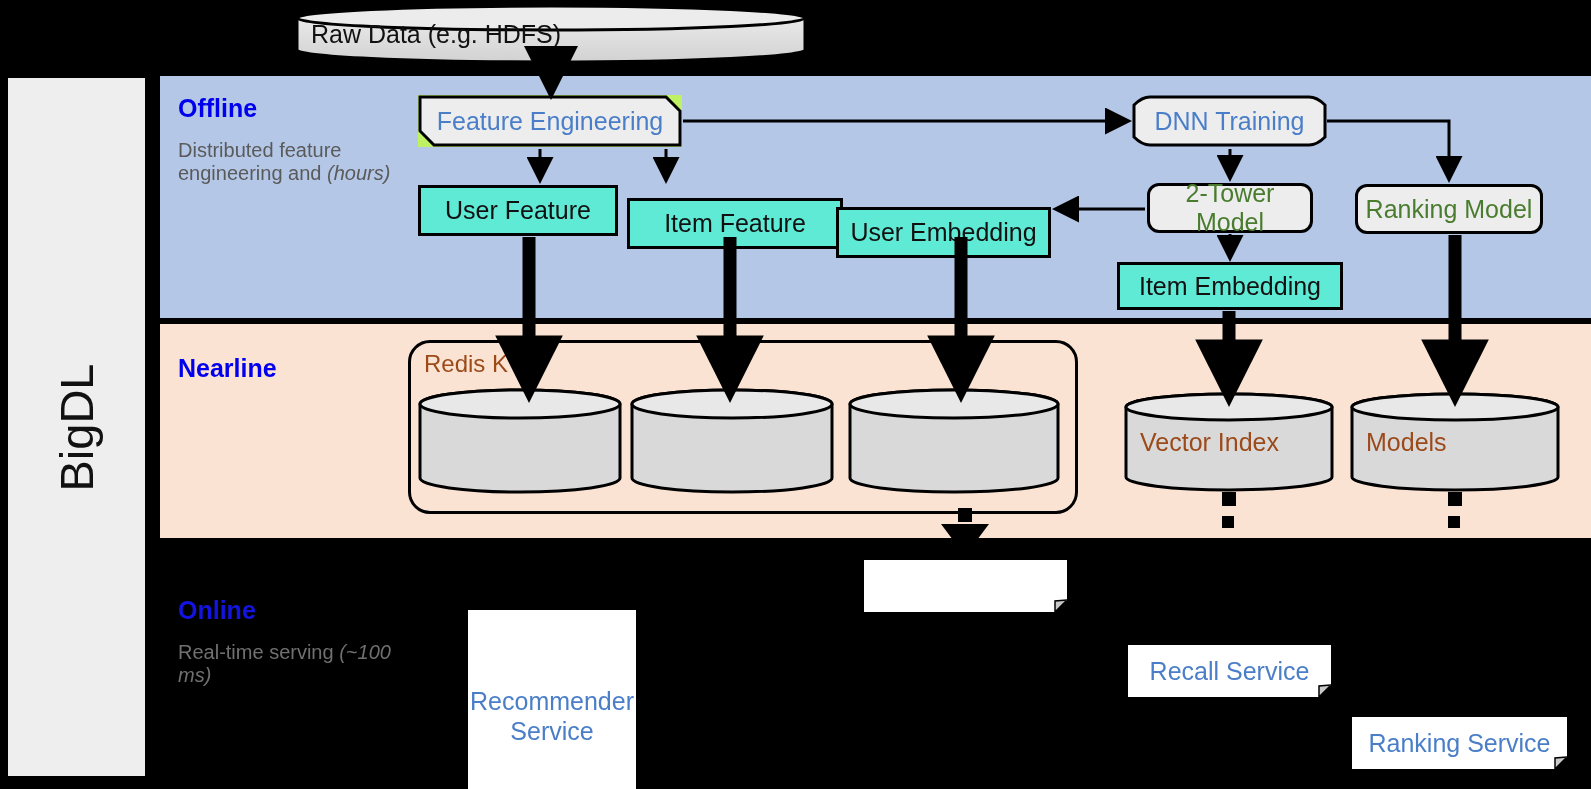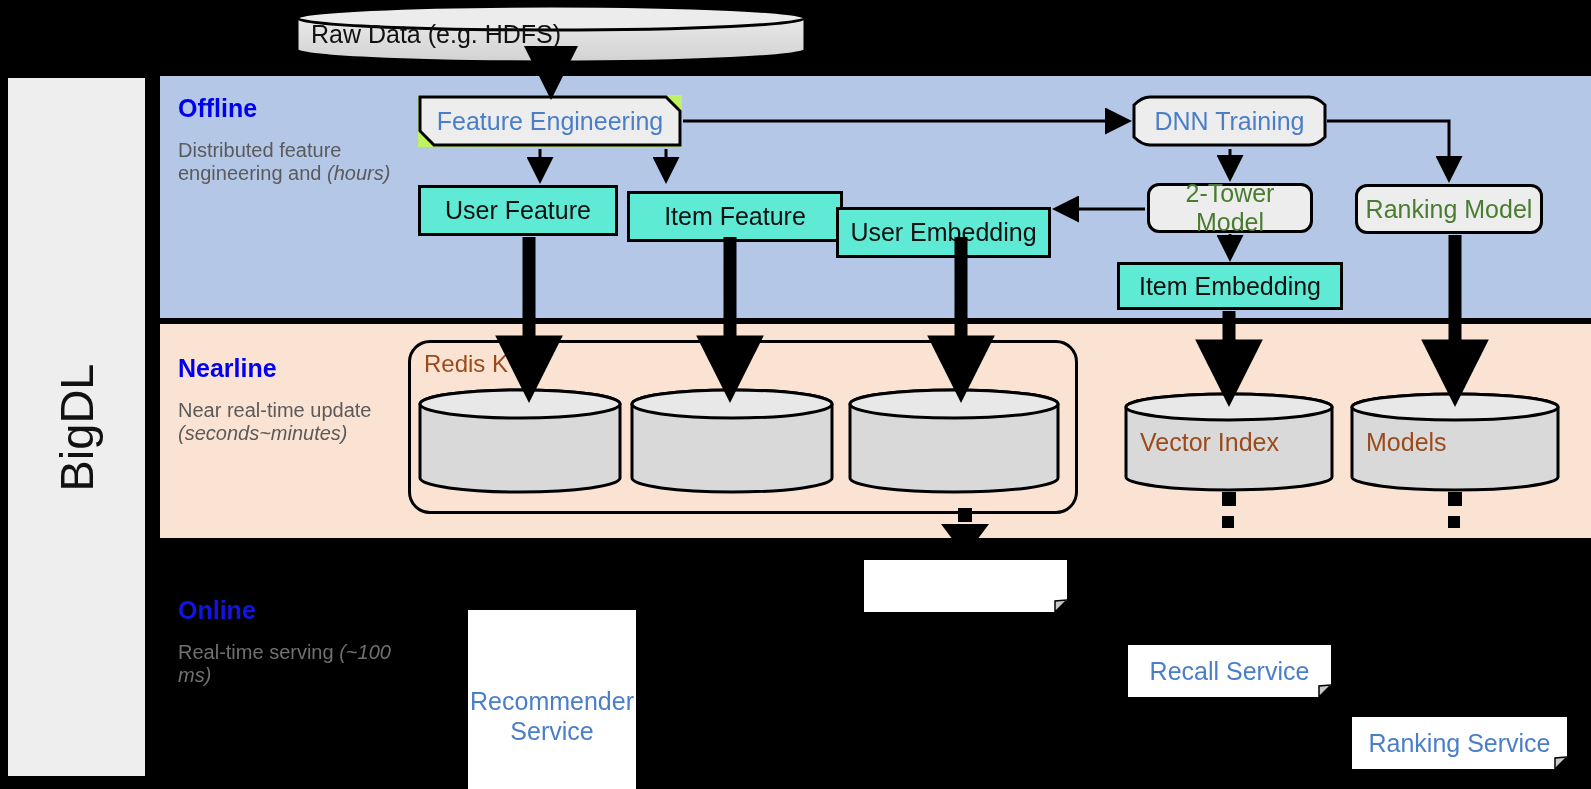--- a/index.html
+++ b/index.html
@@ -81,21 +81,20 @@
   <div id="bigdl">
     <span>BigDL</span>
   </div>
 
   <div class="band-head" id="head-offline">
     <div class="band-title">Offline</div>
     <div class="band-sub"><span>Distributed feature engineering and </span><i>(hours)</i></div>
   </div>
   <div class="band-head" id="head-nearline">
     <div class="band-title">Nearline</div>
-    <div class="band-sub"><span>Near real-time update </span><i>(seconds~minutes)</i></div>
   </div>
   <div class="band-head" id="head-online">
     <div class="band-title">Online</div>
     <div class="band-sub"><span>Real-time serving </span><i>(~100 ms)</i></div>
   </div>
 
   <div class="cyl" id="rawdata" style="left:295px;top:4px;width:512px;height:60px;">
     <svg width="512" height="60" viewBox="0 0 512 60">
       <defs>
         <linearGradient id="gcyl" x1="0" y1="0" x2="0" y2="1">
@@ -119,21 +118,21 @@
   <div class="node oct-box" id="dnn-box" style="left:1132px;top:95px;width:195px;height:52px;">
     <svg class="obg" width="195" height="52" viewBox="0 0 195 52" preserveAspectRatio="none">
       <path d="M2,10 q8,-8 16,-8 L177,2 q8,0 16,8 L193,42 q-8,8 -16,8 L18,50 q-8,0 -16,-8 Z" fill="#ededed" stroke="#000" stroke-width="3"></path>
     </svg>
     <span class="lbl">DNN Training</span>
   </div>
 
   <div class="node gray-box" style="left:418px;top:185px;width:200px;height:51px;">
     <span>User Feature</span>
     </div>
-  <div class="node gray-box" style="left:627px;top:191px;width:216px;height:51px;">
+  <div class="node gray-box" style="left:627px;top:198px;width:216px;height:51px;">
     <span>Item Feature</span>
     </div>
   <div class="node gray-box" style="left:836px;top:185px;width:215px;height:51px;margin-top:22px;">
     <span>User Embedding</span>
     </div>
   <div class="node gray-box" style="left:1117px;top:262px;width:226px;height:48px;">
     <span>Item Embedding</span>
     </div>
 
   <div class="node round-box green" style="left:1147px;top:183px;width:166px;height:50px;">

